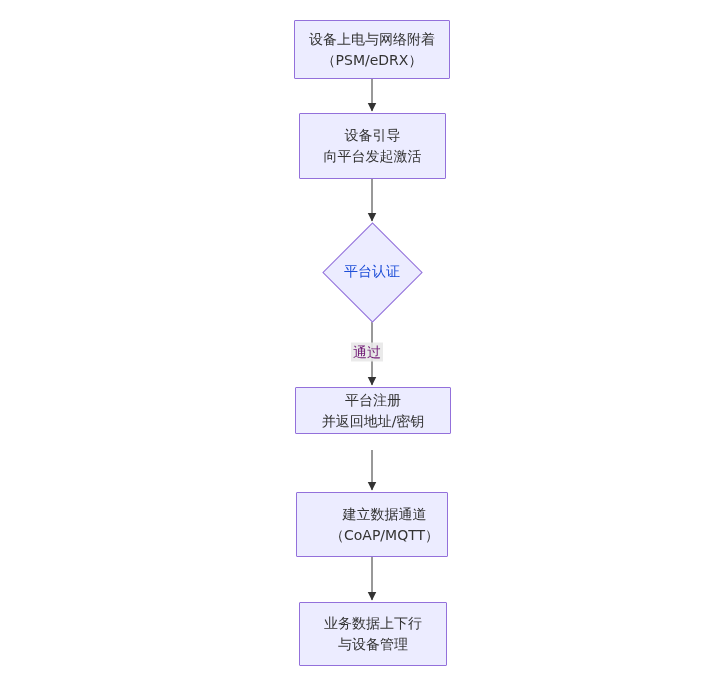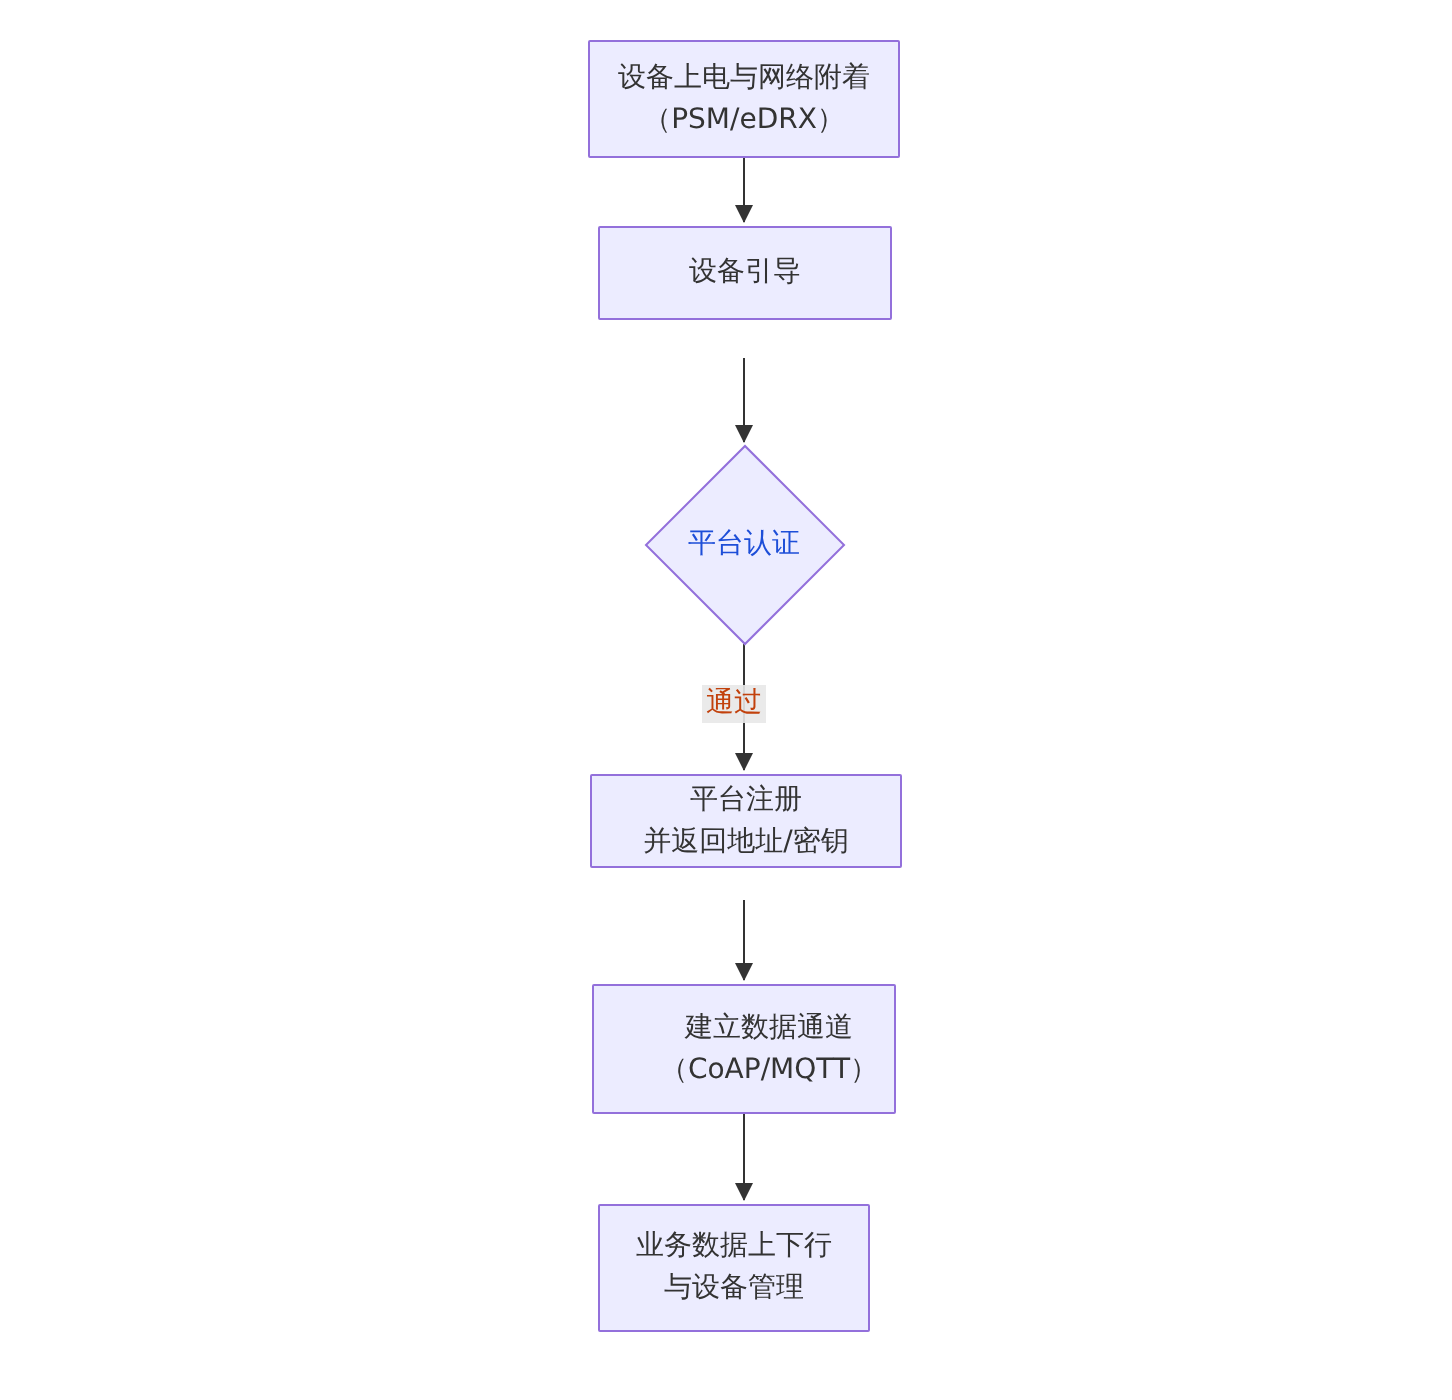--- a/index.html
+++ b/index.html
@@ -52,21 +52,21 @@
     transform: translate(-50%, -50%);
     color: #1d4ed8;
     font-size: 14px;
     white-space: nowrap;
     text-align: center;
   }
   .edge-label {
     position: absolute;
     transform: translate(-50%, -50%);
     background: rgba(232, 232, 232, 0.9);
-    color: #c2410c;
+    color: #701a75;
     font-size: 14px;
     line-height: 17px;
     padding: 1px 2px;
     white-space: nowrap;
   }
 </style>
 </head>
 <body>
 
 <div class="canvas">
@@ -82,37 +82,38 @@
     <line x1="372" y1="322" x2="372" y2="385" stroke="#333333" stroke-width="1" marker-end="url(#arrowhead)"></line>
     <line x1="372" y1="450" x2="372" y2="490" stroke="#333333" stroke-width="1" marker-end="url(#arrowhead)"></line>
     <line x1="372" y1="557" x2="372" y2="600" stroke="#333333" stroke-width="1" marker-end="url(#arrowhead)"></line>
   </svg>
 
   <div class="node" style="left:294px; top:20px; width:156px; height:59px;">
     <span class="line">设备上电与网络附着</span>
     <span class="line">（PSM/eDRX）</span>
   </div>
 
-  <div class="node" style="left:299px; top:113px; width:147px; height:47px;">
+  <div class="node" style="left:299px; top:113px; width:147px; height:66px;">
     <span class="line">设备引导</span>
+    <span class="line">向平台发起激活</span>
   </div>
 
   <div class="diamond-shape" style="left:337px; top:237px; width:71px; height:71px;"></div>
   <div class="diamond-label" style="left:372px; top:272px;">平台认证</div>
 
   <div class="edge-label" style="left:367px; top:352px;">通过</div>
 
   <div class="node" style="left:295px; top:387px; width:156px; height:47px;">
     <span class="line">平台注册</span>
     <span class="line">并返回地址/密钥</span>
   </div>
 
   <div class="node" style="left:296px; top:492px; width:152px; height:65px;padding-left:25px;">
     <span class="line">建立数据通道</span>
     <span class="line">（CoAP/MQTT）</span>
   </div>
 
-  <div class="node" style="left:299px; top:602px; width:136px; height:64px;">
+  <div class="node" style="left:299px; top:602px; width:148px; height:64px;">
     <span class="line">业务数据上下行</span>
     <span class="line">与设备管理</span>
   </div>
 
 </div>
 
 </body></html>

